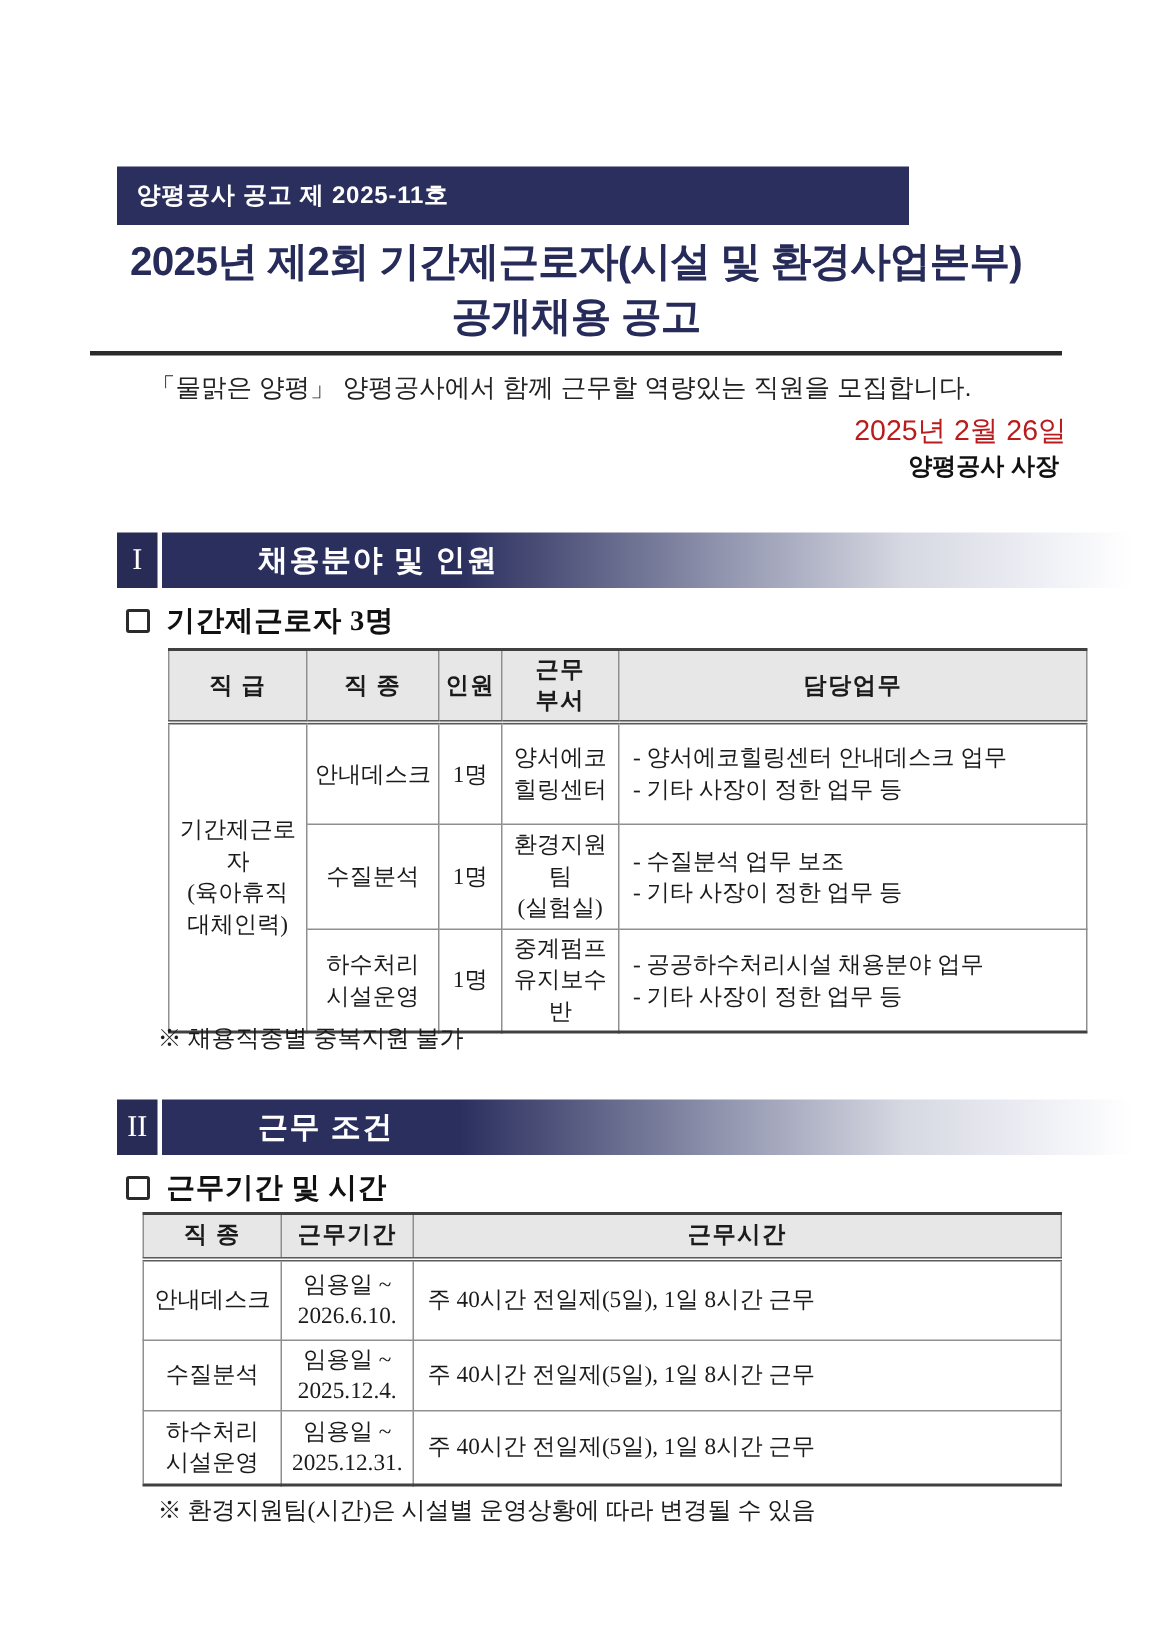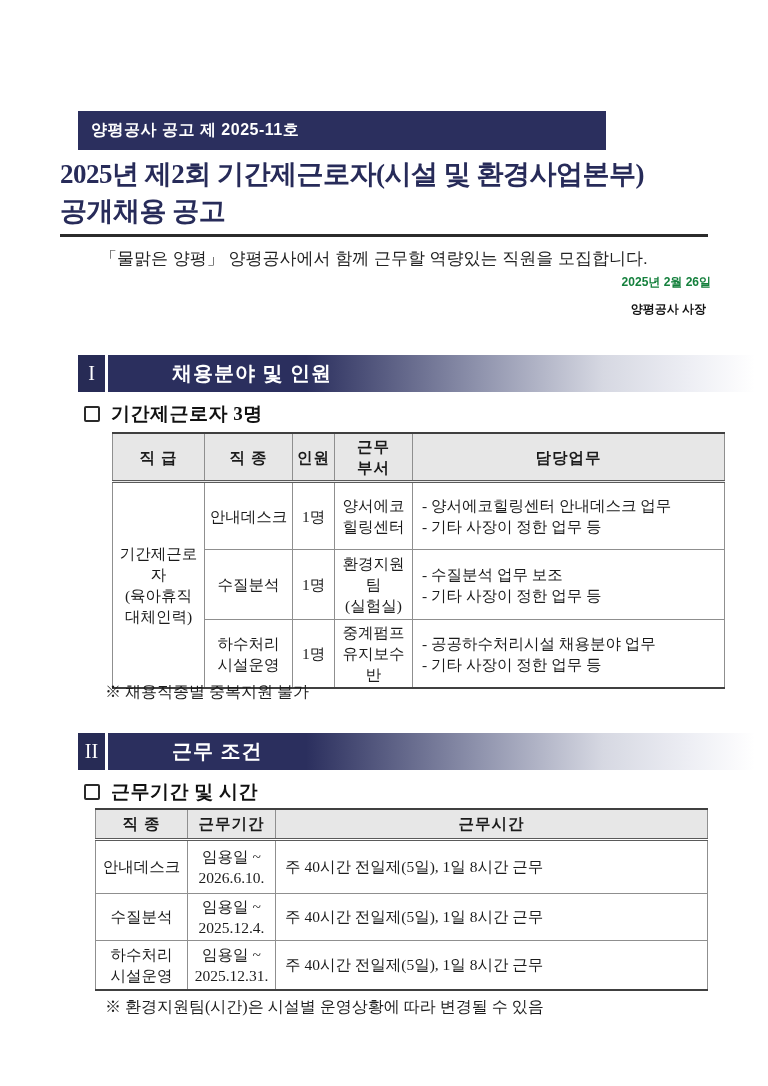--- a/index.html
+++ b/index.html
@@ -13,40 +13,40 @@
   .docbar {
     position:absolute; left:78px; top:111px; width:528px; height:39px;
     background:#2b2f5e; color:#ffffff; box-sizing:border-box;
     display:flex; align-items:center; padding-left:13px;
     font-family:"Liberation Sans","DejaVu Sans",sans-serif;
     font-weight:bold; font-size:16px; letter-spacing:0.5px;
   }
 
   
   .title {
-    position:absolute; left:60px; top:156px; width:648px; 
-    font-family:Liberation Serif, serif;
+    position:absolute; left:60px; top:156px; width:648px; text-align:center;
+    font-family:Liberation Sans, sans-serif;
     font-weight:bold; font-size:27px; line-height:37px; color:#272b59;
     letter-spacing:-0.5px;
   }
   .rule {
     position:absolute; left:60px; top:234px; width:648px; height:0;
     border-top:3px solid #2b2b2b;
   }
 
   .intro {
     position:absolute; left:100px; top:247px; font-size:17px;
     font-family:"Liberation Sans","DejaVu Sans",sans-serif; color:#222;
   }
   .date {
-    position:absolute; right:57px; top:274px; font-size:12px;
-    font-family:"Liberation Sans","DejaVu Sans",sans-serif; color:#15803d;font-weight:bold;
+    position:absolute; right:57px; top:274px; font-size:19px;
+    font-family:"Liberation Sans","DejaVu Sans",sans-serif; color:#b91c1c;
   }
   .signature {
-    position:absolute; right:62px; top:301px; font-size:12px;
+    position:absolute; right:62px; top:301px; font-size:16px;
     font-family:"Liberation Sans","DejaVu Sans",sans-serif; font-weight:bold; color:#111;
   }
 
   
   .section-bar { position:absolute; left:78px; width:690px; height:37px; display:flex; }
   .numeral-box {
     width:27px; height:37px; background:#272b55; color:#ffffff; flex:0 0 27px;
     display:flex; align-items:center; justify-content:center;
     font-family:"Liberation Serif","DejaVu Serif",serif; font-size:20px;
   }

